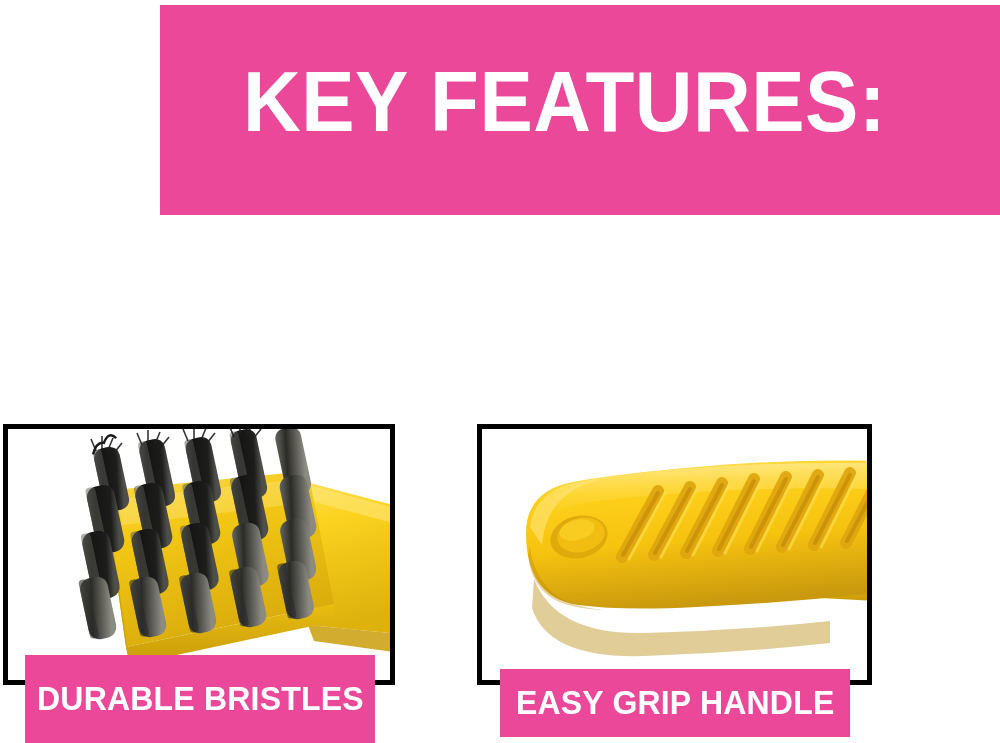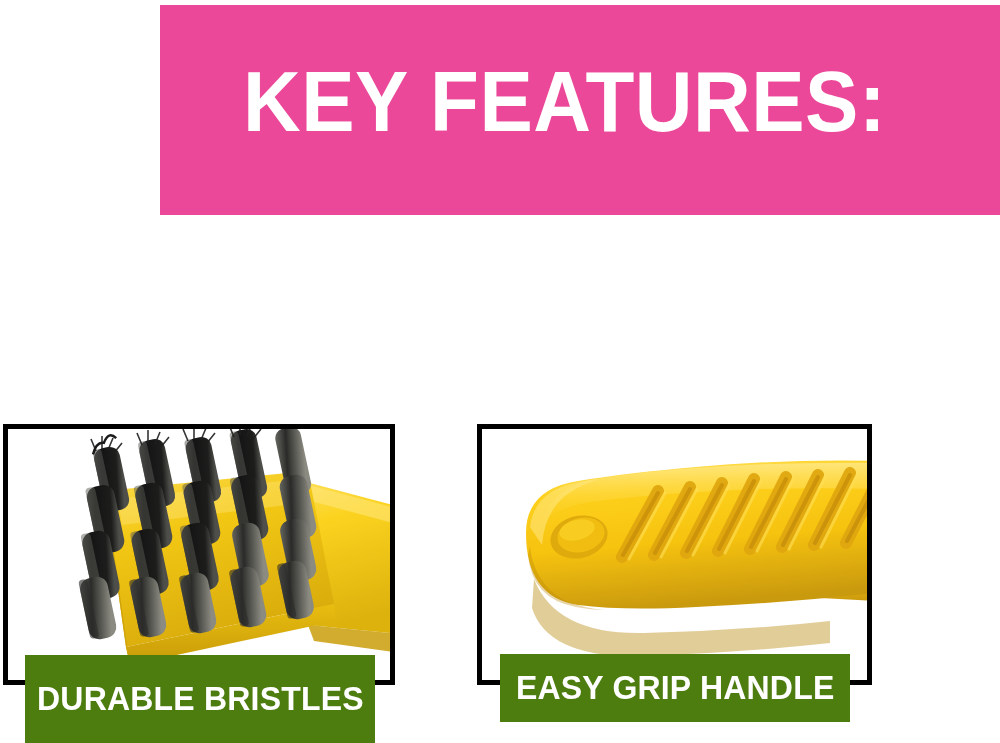--- a/index.html
+++ b/index.html
@@ -58,21 +58,21 @@
     position: absolute;
     left: 0;
     top: 0;
     right: 0;
     bottom: 0;
     background: #ffffff;
     overflow: hidden;
   }
   .panel-caption {
     position: absolute;
-    background: #4d7c0f;
+    background: #ec4899;
     display: flex;
     align-items: center;
     justify-content: center;
     overflow: hidden;
   }
   .panel-caption-text {
     font-family: "Liberation Sans", sans-serif;
     font-weight: bold;
     font-size: 33px;
     line-height: 34px;
@@ -83,21 +83,21 @@
   }
 
   
   #panel-bristles { left: 3px; top: 424px; width: 392px; height: 319px; }
   #panel-bristles .panel-frame { width: 392px; height: 261px; }
   #panel-bristles .panel-caption { left: 22px; top: 231px; width: 350px; height: 88px; }
 
   
   #panel-handle { left: 477px; top: 424px; width: 395px; height: 319px; }
   #panel-handle .panel-frame { width: 395px; height: 261px; }
-  #panel-handle .panel-caption { left: 23px; top: 230px; width: 350px; height: 68px; }
+  #panel-handle .panel-caption { left: 23px; top: 245px; width: 350px; height: 68px; }
 
   
   .brush-stage {
     position: absolute;
     left: 0; top: 0; width: 100%; height: 100%;
   }
   .brush-svg { position: absolute; left: 0; top: 0; }
 
   
   .handle-stage {

